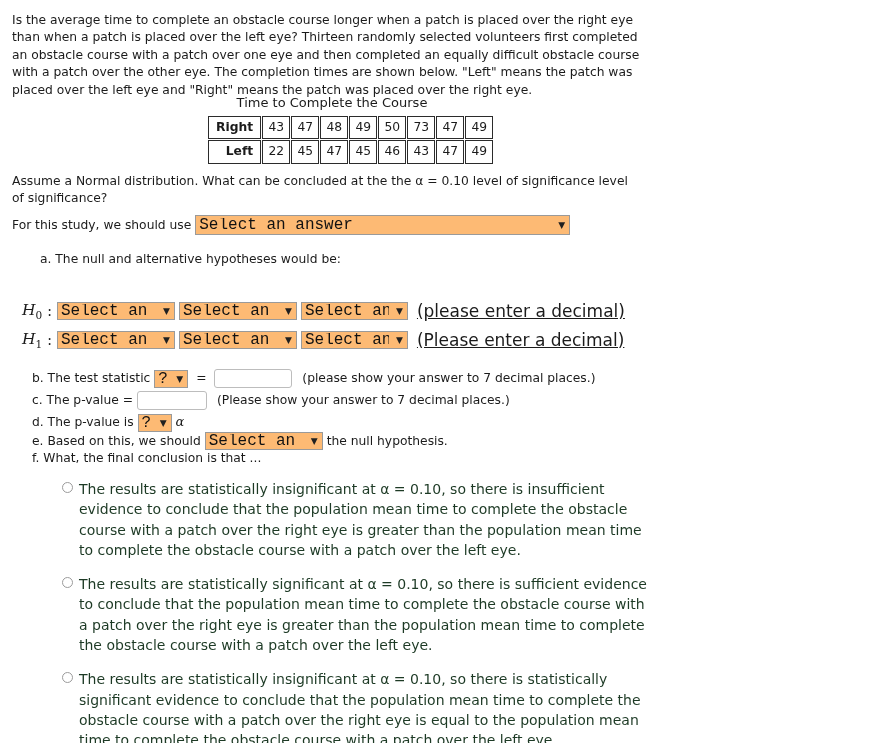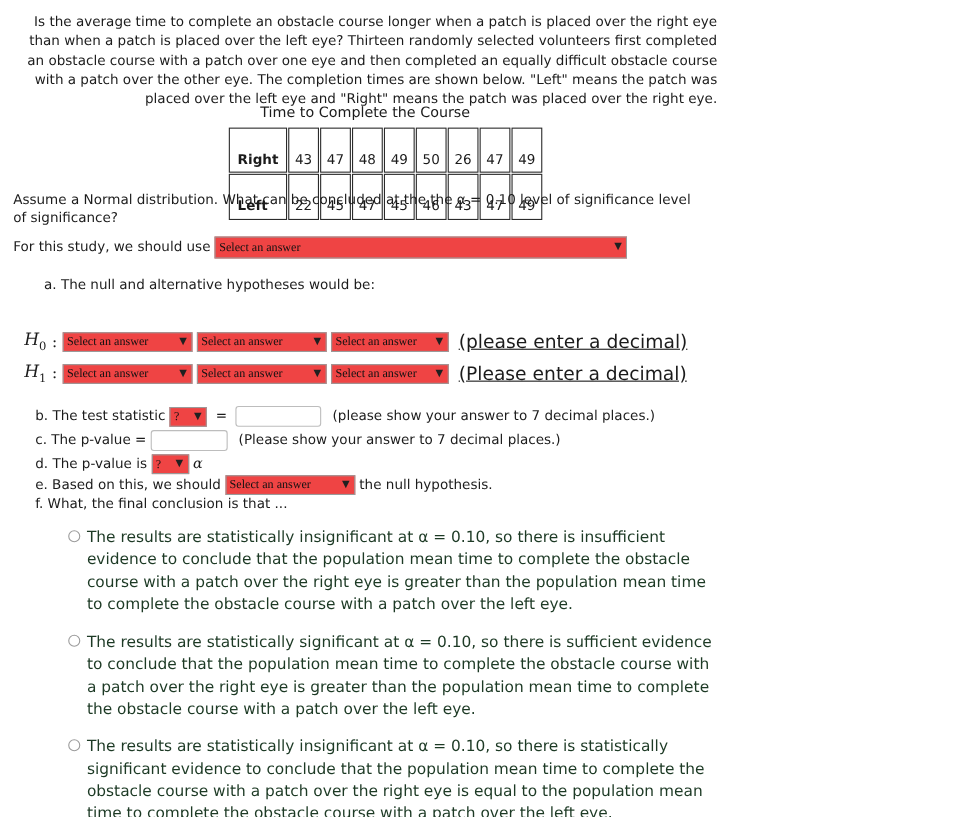--- a/index.html
+++ b/index.html
@@ -25,21 +25,21 @@
     box-sizing: border-box;
   }
 
   
   .intro {
     position: absolute;
     left: 12px;
     top: 12px;
     width: 640px;
     line-height: 1.42;
-    text-align: right;
+    text-align: left;
   }
 
   
   .table-wrap {
     position: absolute;
     left: 207px;
     top: 94px;
     width: 250px;
   }
   .table-title {
@@ -48,23 +48,23 @@
     margin-bottom: 3px;
     white-space: nowrap;
   }
   table.data {
     border-collapse: separate;
     border-spacing: 1px;
     margin: 0;
   }
   table.data td {
     border: 1px solid #2b2b2b;
-    padding: 20px 5px 3px 5px;
+    padding: 2px 5px 3px 5px;
     font-size: 12.3px;
-    text-align: left;
+    text-align: right;
     min-width: 16px;
     height: 15px;
     background: #fff;
     white-space: nowrap;
     margin-top: 20px;
   }
   table.data td.rowhead {
     font-weight: bold;
     padding-left: 7px;
     padding-right: 7px;
@@ -74,24 +74,24 @@
   .assume {
     position: absolute;
     left: 12px;
     top: 173px;
     width: 620px;
     line-height: 1.42;
   }
 
   
   select.sel {
-    font-family: Liberation Serif, serif;
-    font-size: 11px;
+    font-family: Liberation Mono, monospace;
+    font-size: 16px;
     color: #111;
-    background: #ef4444;
+    background: #fdba74;
     border: 1px solid #9a9a9a;
     border-radius: 0;
     padding: 1px 18px 1px 3px;
     height: 18px;
     line-height: 15px;
     -webkit-appearance: none;
     -moz-appearance: none;
     appearance: none;
     vertical-align: middle;
     box-sizing: border-box;
@@ -240,21 +240,21 @@
     <div class="table-title">Time to Complete the Course</div>
     <table class="data">
       <tbody>
         <tr>
           <td class="rowhead">Right</td>
           <td>43</td>
           <td>47</td>
           <td>48</td>
           <td>49</td>
           <td>50</td>
-          <td>26</td>
+          <td>73</td>
           <td>47</td>
           <td>49</td>
         </tr>
         <tr>
           <td class="rowhead">Left</td>
           <td>22</td>
           <td>45</td>
           <td>47</td>
           <td>45</td>
           <td>46</td>

